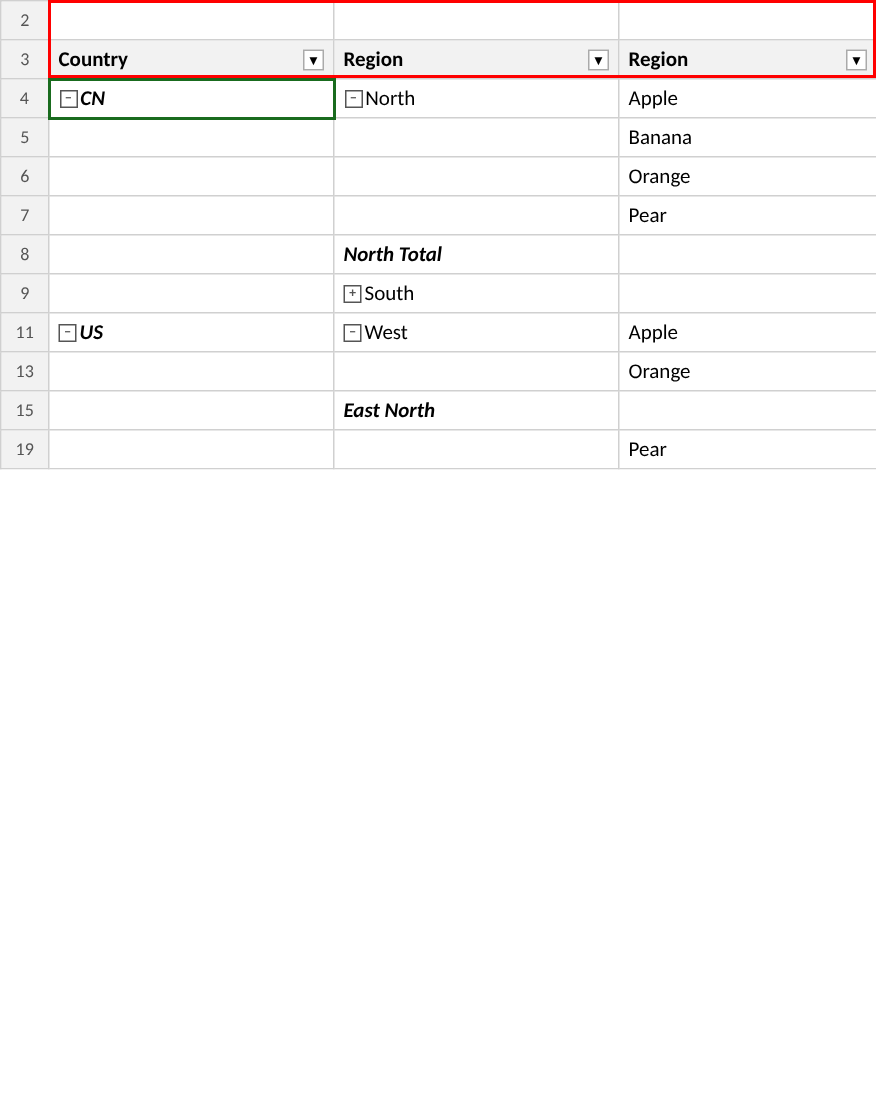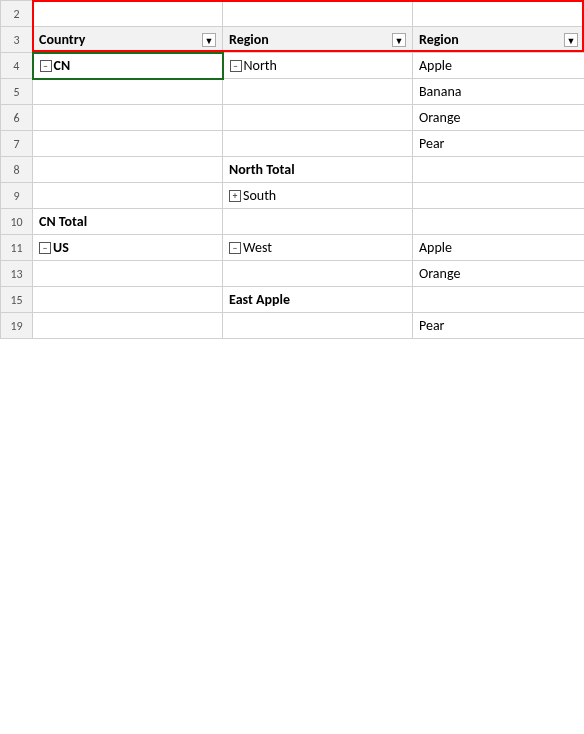--- a/index.html
+++ b/index.html
@@ -77,21 +77,21 @@
       width: 12px;
       height: 12px;
       border: 1px solid #555;
       font-size: 9px;
       font-weight: bold;
       color: #555;
       flex-shrink: 0;
       background: #fff;
     }
 
-    .bold { font-weight: bold; }
+    .bold { font-weight: bold; font-style: italic; }
   </style>
 </head>
 <body>
 
 <div class="spreadsheet">
   <div style="position:relative;">
 
     <div style="position:absolute; top:0; left:32px; width:calc(100% - 32px); height:52px; border:2px solid red; pointer-events:none; z-index:10;"></div>
 
     <table class="grid">
@@ -176,26 +176,20 @@
         <td></td>
         <td>
           <div class="cell-value">
             <span class="expand-icon">+</span>
             <span>South</span>
           </div>
         </td>
         <td></td>
       </tr>
 
-      <tr>
-        <td class="row-num">10</td>
-        <td><span class="bold">CN Total</span></td>
-        <td></td>
-        <td></td>
-      </tr>
 
       <tr>
         <td class="row-num">11</td>
         <td>
           <div class="cell-value">
             <span class="expand-icon">−</span>
             <span class="bold">US</span>
           </div>
         </td>
         <td>
@@ -212,21 +206,21 @@
         <td class="row-num">13</td>
         <td></td>
         <td></td>
         <td><span>Orange</span></td>
       </tr>
 
 
       <tr>
         <td class="row-num">15</td>
         <td></td>
-        <td><span class="bold">East Apple</span></td>
+        <td><span class="bold">East North</span></td>
         <td></td>
       </tr>
 
 
 
 
       <tr>
         <td class="row-num">19</td>
         <td></td>
         <td></td>

